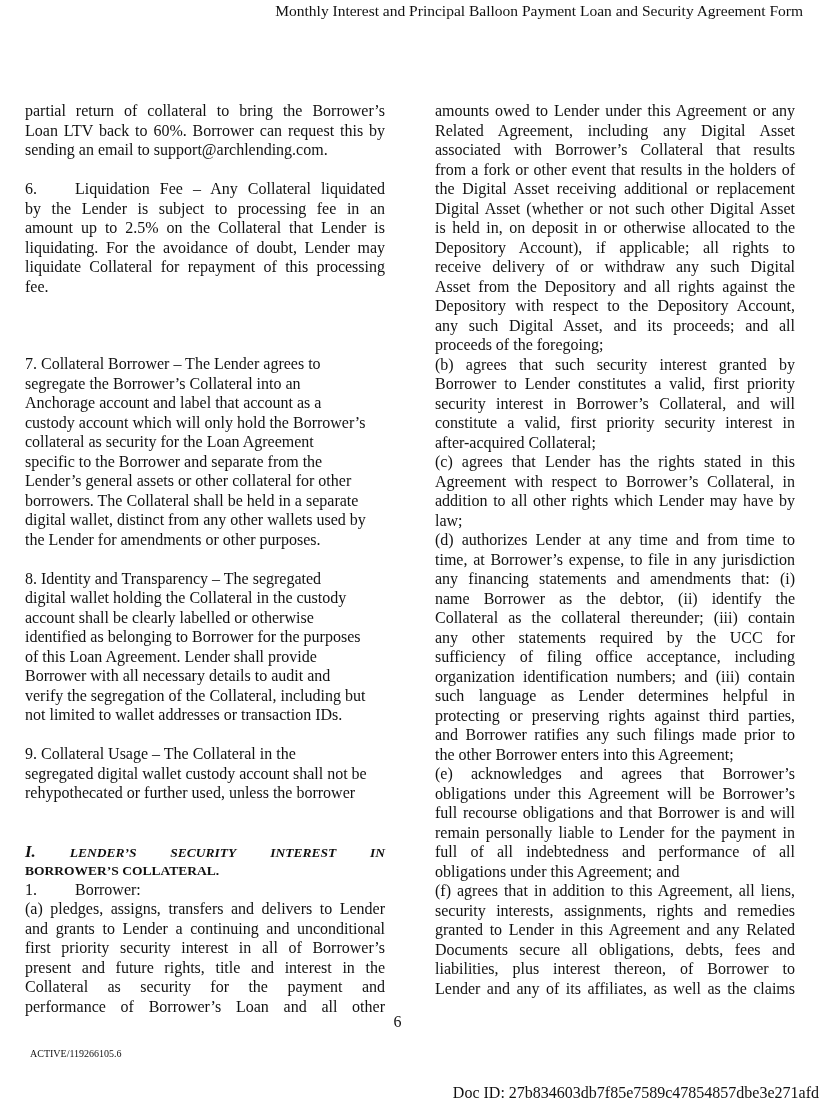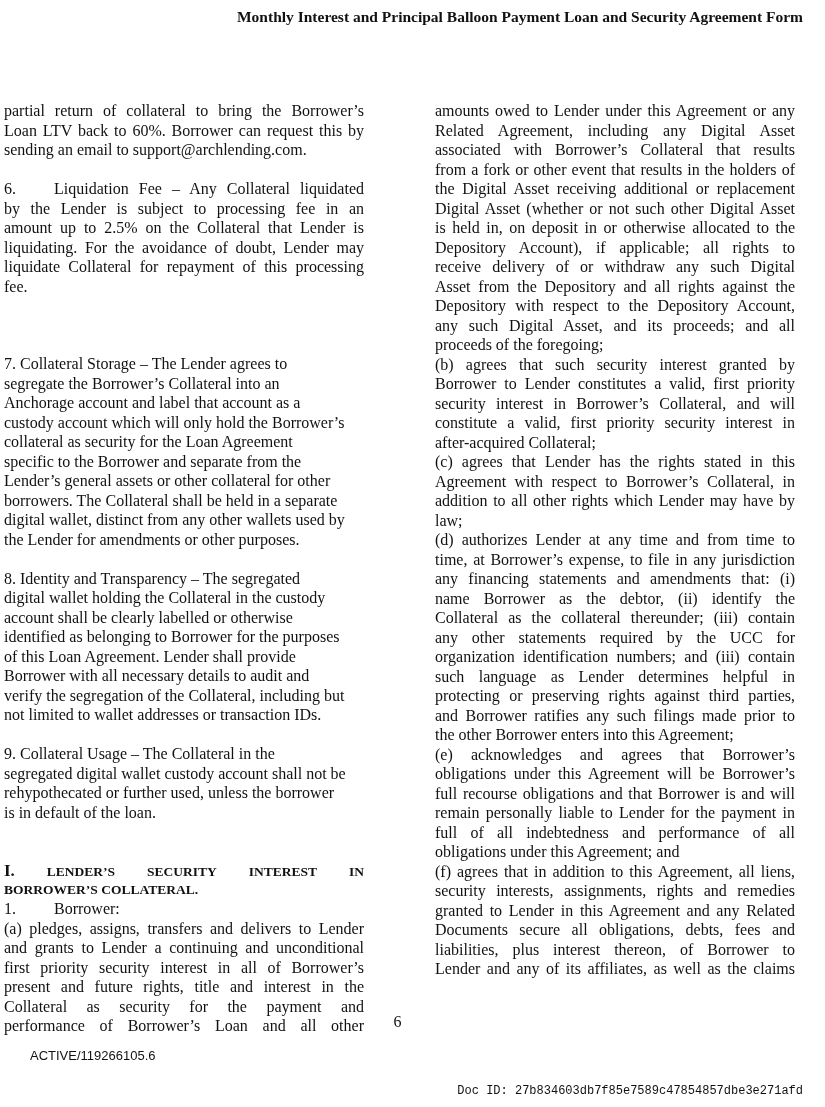--- a/index.html
+++ b/index.html
@@ -1,33 +1,33 @@
 <!DOCTYPE html>
 <html><head>
 <meta charset="utf-8">
 <style>
   html, body { margin: 0; padding: 0; background: #ffffff; }
   body { width: 825px; height: 1107px; position: relative; overflow: hidden;
          font-family: "Liberation Serif", "DejaVu Serif", serif; color: #111; }
-  .header { position: absolute; top: 8px; right: 22px; font-weight: bold; font-size: 15.5px; white-space: nowrap; }
+  .header { position: absolute; top: 2px; right: 22px; font-weight: normal; font-size: 15.5px; white-space: nowrap; }
   .col { position: absolute; top: 101px; width: 360px; font-size: 16px; line-height: 19.5px; }
-  .col.left { left: 4px; }
+  .col.left { left: 25px; }
   .col.right { left: 435px; top: 101px; }
   .line { display: block; white-space: nowrap; text-align: justify; text-align-last: justify; height: 19.5px; }
   .line.last { text-align-last: left; }
   .gap { height: 19.5px; }
   .gap2 { height: 39px; }
   .gap3 { height: 58px; }
   b { font-weight: normal; }
   .num { display: inline-block; width: 50px; }
   .caps { font-weight: bold; font-size: 13.5px; }
   .roman { font-weight: bold; font-size: 17px; }
   .pagenum { position: absolute; top: 1013px; left: 0; width: 795px; text-align: center; font-size: 16px; }
-  .active-id { position: absolute; top: 1048px; left: 30px; font-family: Liberation Sans, sans-serif; font-size: 13px; }
-  .doc-id { position: absolute; top: 1084px; right: 22px; font-family: Liberation Mono, monospace; font-size: 12px; }
+  .active-id { position: absolute; top: 1048px; left: 30px; font-family: Liberation Serif, serif; font-size: 10px; }
+  .doc-id { position: absolute; top: 1084px; right: 6px; font-family: Liberation Serif, serif; font-size: 16px; }
 </style>
 </head>
 <body>
 
 <div class="header">Monthly Interest and Principal Balloon Payment Loan and Security Agreement Form</div>
 
 <div class="col left">
   <div>
     <span class="line">partial return of collateral to bring the Borrower’s</span>
     <span class="line">Loan LTV back to 60%. Borrower can request this by</span>
@@ -39,21 +39,21 @@
     <span class="line"><span class="num">6.</span><b>Liquidation Fee</b><span> – Any Collateral liquidated</span></span>
     <span class="line">by the Lender is subject to  processing fee in an</span>
     <span class="line">amount up to 2.5% on the Collateral that Lender is</span>
     <span class="line">liquidating.  For the avoidance of doubt, Lender may</span>
     <span class="line">liquidate Collateral for repayment of this processing</span>
     <span class="line last">fee.</span>
   </div>
   <div class="gap3"></div>
 
   <div>
-    <span class="line last"><span>7.</span> <b>Collateral Storage</b><span> – The Lender agrees to</span></span>
+    <span class="line last"><span>7.</span> <b>Collateral Borrower</b><span> – The Lender agrees to</span></span>
     <span class="line last">segregate the Borrower’s Collateral into an</span>
     <span class="line last">Anchorage account and label that account as a</span>
     <span class="line last">custody account which will only hold the Borrower’s</span>
     <span class="line last">collateral as security for the Loan Agreement</span>
     <span class="line last">specific to the Borrower and separate from the</span>
     <span class="line last">Lender’s general assets or other collateral for other</span>
     <span class="line last">borrowers. The Collateral shall be held in a separate</span>
     <span class="line last">digital wallet, distinct from any other wallets used by</span>
     <span class="line last">the Lender for amendments or other purposes.</span>
   </div>
@@ -68,26 +68,25 @@
     <span class="line last">Borrower with all necessary details to audit and</span>
     <span class="line last">verify the segregation of the Collateral, including but</span>
     <span class="line last">not limited to wallet addresses or transaction IDs.</span>
   </div>
   <div class="gap"></div>
 
   <div>
     <span class="line last"><span>9.</span> <b>Collateral Usage</b><span> – The Collateral in the</span></span>
     <span class="line last">segregated digital wallet custody account shall not be</span>
     <span class="line last">rehypothecated or further used, unless the borrower</span>
-    <span class="line last">is in default of the loan.</span>
   </div>
   <div class="gap2"></div>
 
   <div>
-    <span class="line" style="height:20px;">
+    <span class="line" style="height:20px;font-style:italic;">
       <span class="roman">I.</span>
       <span class="caps">LENDER’S</span>
       <span class="caps">SECURITY</span>
       <span class="caps">INTEREST</span>
       <span class="caps">IN</span>
     </span>
     <span class="line last caps" style="height:18px;line-height:18px;">BORROWER’S COLLATERAL.</span>
     <span class="line last"><span class="num">1.</span><span>Borrower:</span></span>
     <span class="line">(a) pledges, assigns, transfers and delivers to Lender</span>
     <span class="line">and grants to Lender a continuing and unconditional</span>
@@ -127,20 +126,21 @@
       <span class="line">addition to all other rights which Lender may have by</span>
       <span class="line last">law;</span>
     </div>
   <div class="clause">
       <span class="line">(d) authorizes Lender at any time and from time to</span>
       <span class="line">time, at Borrower’s expense, to file in any jurisdiction</span>
       <span class="line">any financing statements and amendments that: (i)</span>
       <span class="line">name Borrower as the debtor, (ii) identify the</span>
       <span class="line">Collateral as the collateral thereunder; (iii) contain</span>
       <span class="line">any other statements required by the UCC for</span>
+      <span class="line">sufficiency of filing office acceptance, including</span>
       <span class="line">organization identification numbers; and (iii) contain</span>
       <span class="line">such language as Lender determines helpful in</span>
       <span class="line">protecting or preserving rights against third parties,</span>
       <span class="line">and Borrower ratifies any such filings made prior to</span>
       <span class="line last">the other Borrower enters into this Agreement;</span>
     </div>
   <div class="clause">
       <span class="line">(e) acknowledges and agrees that Borrower’s</span>
       <span class="line">obligations under this Agreement will be Borrower’s</span>
       <span class="line">full recourse obligations and that Borrower is and will</span>

